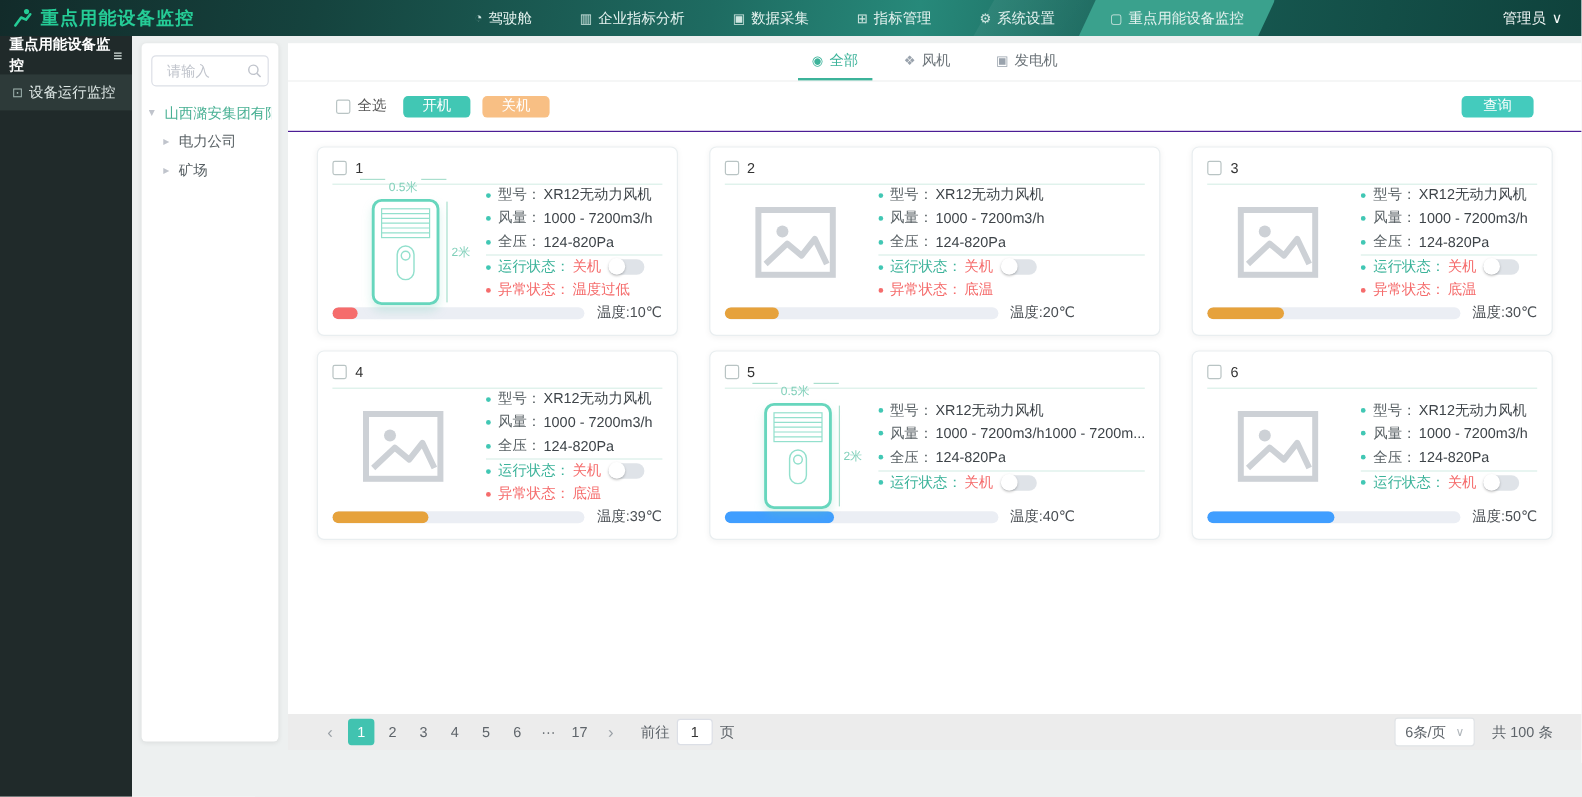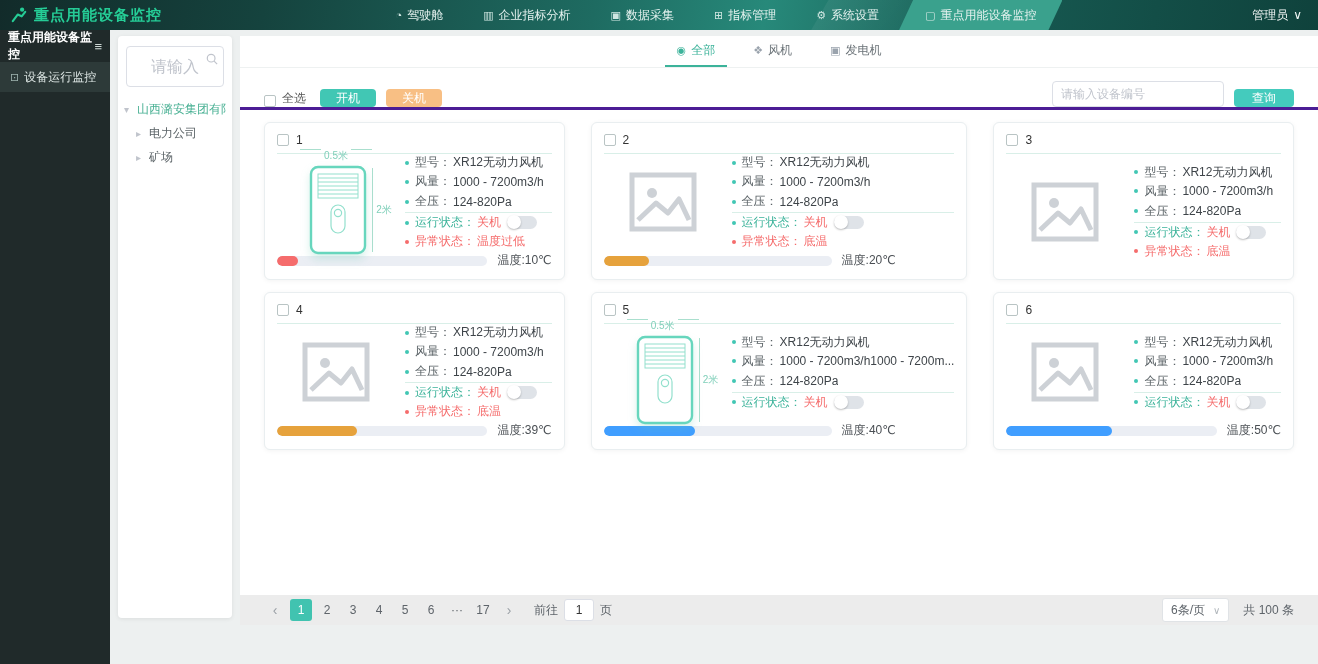--- a/index.html
+++ b/index.html
@@ -30,43 +30,43 @@
   .sidebar-header { height:32px; display:flex; align-items:center; justify-content:space-between;
     padding:0 8px; color:#fff; font-weight:bold; font-size:12px; }
   .sidebar-item { height:30px; display:flex; align-items:center; gap:5px; padding:0 10px;
     background:#2d3a39; color:#dfe8e6; cursor:pointer; }
   .sidebar-item .glyph { color:#9fb3af; font-size:11px; }
   .hamburger { color:#cfdad7; font-size:13px; cursor:pointer; }
 
   .tree-panel { width:114px; height:582px; margin:6px 0 0 8px; background:#fff; border-radius:4px;
     box-shadow:0 1px 4px rgba(0,0,0,.08); padding:10px 6px; flex-shrink:0; }
   .search-box { position:relative; margin:0 2px 10px; }
-  .search-box input { width:100%; height:41px; border:1px solid #dcdfe6; border-radius:4px;
-    padding:0 20px 0 24px; font-size:16px; color:#333; outline:none; }
+  .search-box input { width:100%; height:26px; border:1px solid #dcdfe6; border-radius:4px;
+    padding:0 20px 0 12px; font-size:12px; color:#333; outline:none; }
   .search-box input::placeholder { color:#c0c4cc; }
   .search-box svg { position:absolute; right:6px; top:7px; }
   .tree { list-style:none; }
   .tree-node { display:flex; align-items:center; gap:3px; height:24px; cursor:pointer; white-space:nowrap; overflow:hidden; }
   .tree-node .arrow { color:#c0c4cc; font-size:10px; width:10px; flex-shrink:0; }
   .tree-node.root .label { color:#48b093; }
   .tree-node.child { padding-left:12px; }
   .tree-node.child .label { color:#5a6266; }
 
   .main { flex:1; height:589px; margin:6px 0 0 8px; background:#fff; display:flex; flex-direction:column; }
 
   
   .tabbar { height:32px; border-bottom:1px solid #eef1f1; display:flex; justify-content:center; gap:14px; }
   .tab { display:flex; align-items:center; gap:5px; padding:0 12px; color:#6b7378; cursor:pointer;
     border-bottom:2px solid transparent; }
   .tab .glyph { font-size:11px; color:#9aa3ad; }
   .tab.active { color:#3cb39a; border-bottom-color:#3cb39a; }
   .tab.active .glyph { color:#3cb39a; }
 
   
-  .toolbar { height:42px; display:flex; align-items:flex-end; padding:0 24px; border-bottom:3px solid #4c1d95; }
+  .toolbar { height:42px; display:flex; align-items:center; padding:0 40px; border-bottom:1px solid #4c1d95; }
   .checkbox { width:12px; height:12px; border:1px solid #b9c4c4; border-radius:2px; background:#fff;
     display:inline-block; cursor:pointer; flex-shrink:0; }
   .toolbar .cb-label { margin:0 14px 0 6px; color:#555; }
   .btn { height:18px; padding:0 16px; border:none; border-radius:4px; color:#fff; font-size:12px; cursor:pointer; }
   .btn-on { background:#41c7b4; margin-right:10px; }
   .btn-off { background:#f8bf84; }
   .toolbar .spacer { flex:1; }
   .device-search { width:172px; height:26px; border:1px solid #dcdfe6; border-radius:4px;
     padding:0 8px; font-size:12px; outline:none; margin-right:10px; }
   .device-search::placeholder { color:#c0c4cc; }
@@ -232,21 +232,20 @@
         </div>
 
     </div>
 
     <div class="toolbar">
       <span class="checkbox"></span>
       <span class="cb-label">全选</span>
       <button class="btn btn-on">开机</button>
       <button class="btn btn-off">关机</button>
       <span class="spacer"></span>
-      <input class="device-search" placeholder="请输入设备编号" style="">
       <button class="btn btn-query">查询</button>
     </div>
 
     <div class="cards" id="cards-grid">
 
         <div class="card">
           <div class="card-head">
             <span class="checkbox"></span>
             <span>1</span>
           </div>
@@ -402,20 +401,26 @@
                 <span class="val red-val">关机</span>
                 <span class="toggle"></span>
               </div>
               <div class="irow">
                 <i class="dot red"></i>
                 <span class="lbl red-val">异常状态：</span>
                 <span class="val red-val">底温</span>
               </div>
             </div>
           </div>
+          <div class="card-foot">
+            <div class="track">
+              <div class="fill" style="width: 30%; background: rgb(230, 162, 60);"></div>
+            </div>
+            <span class="temp">温度:30℃</span>
+          </div>
         </div>
 
         <div class="card">
           <div class="card-head">
             <span class="checkbox"></span>
             <span>4</span>
           </div>
           <div class="card-body">
 
             <div class="illus">

